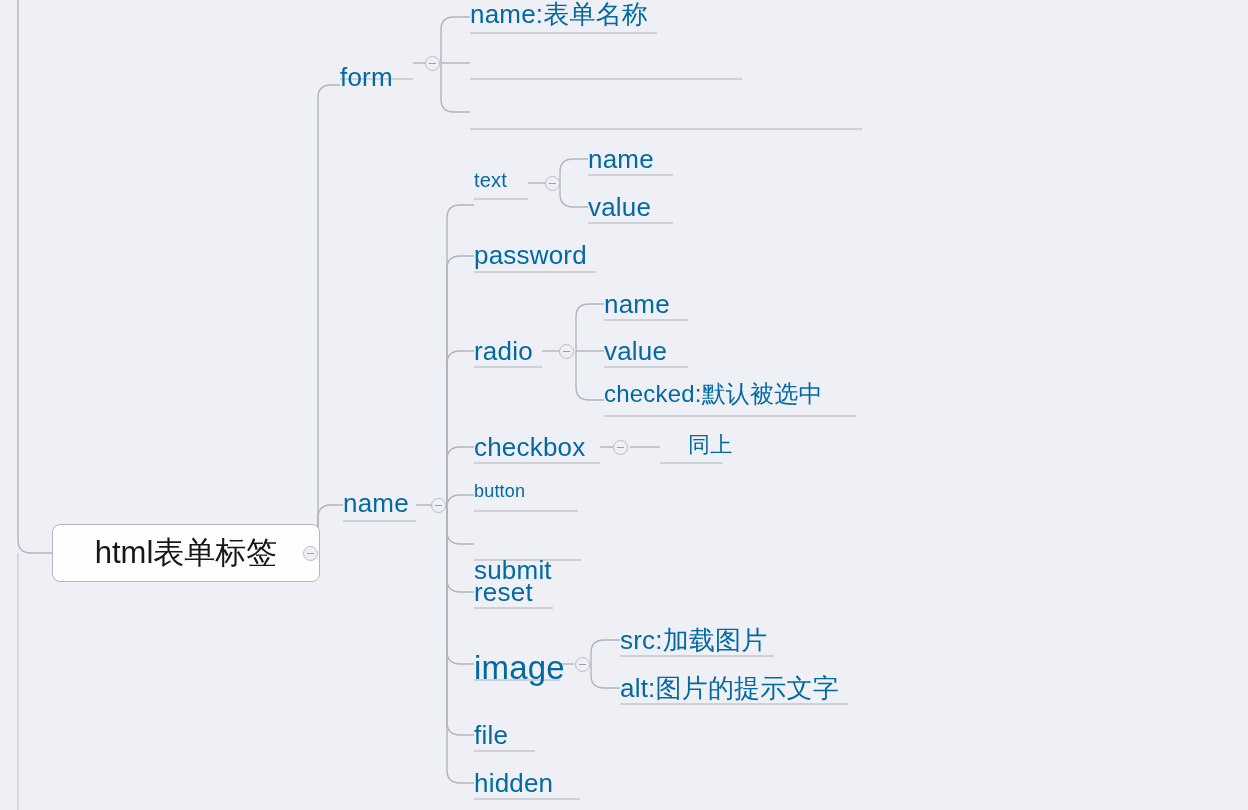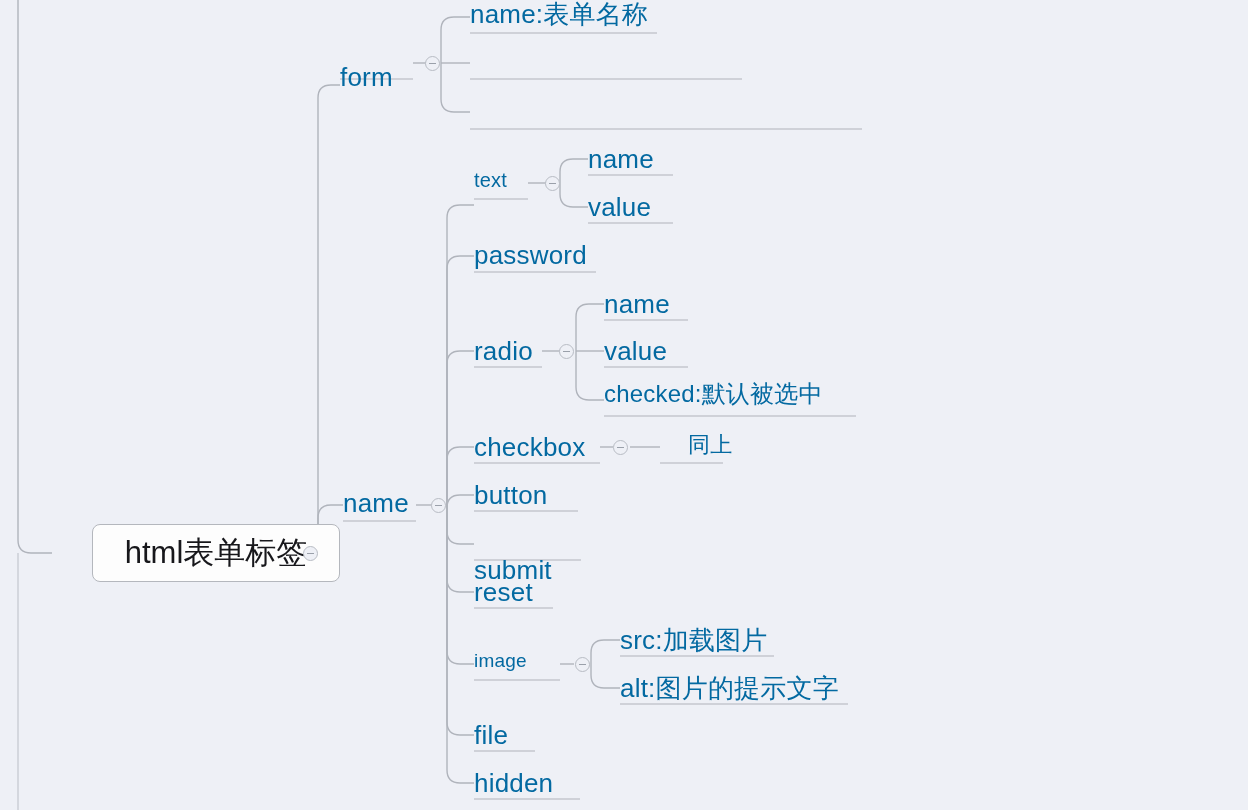--- a/index.html
+++ b/index.html
@@ -150,21 +150,21 @@
       <path d="M620,704 L848,704" stroke="#c4c7ce"></path>
 
       <path d="M474,751 L535,751" stroke="#c4c7ce"></path>
       <path d="M474,799 L580,799" stroke="#c4c7ce"></path>
 
       <path d="M340,79 L413,79" stroke="#c4c7ce"></path>
       <path d="M343,521 L416,521" stroke="#c4c7ce"></path>
     </g>
   </svg>
 
-  <div class="root-node" style="left:52px; top:524px; width:248px; height:58px;margin-left:40px;">
+  <div class="root-node" style="left:52px; top:524px; width:268px; height:58px;">
     <span class="node-text">html表单标签</span>
   </div>
   <span class="toggle" style="left:303px; top:546px;"></span>
 
   <div class="node" style="left:340px; top:64px; font-size:26px;text-align:center;">
     <span class="node-text">form</span>
   </div>
   <span class="toggle" style="left:425px; top:56px;"></span>
 
   <div class="node" style="left:470px; top:1px; font-size:26px;">
@@ -208,31 +208,31 @@
   </div>
 
   <div class="node" style="left:474px; top:434px; font-size:26px;">
     <span class="node-text">checkbox</span>
   </div>
   <span class="toggle" style="left:613px; top:440px;"></span>
   <div class="node" style="left:688px; top:434px; font-size:22px;font-family:Liberation Serif, serif;">
     <span class="node-text">同上</span>
   </div>
 
-  <div class="node" style="left:474px; top:482px; font-size:26px;">
+  <div class="node" style="left:474px; top:482px; font-size:18px;">
     <span class="node-text">button</span>
   </div>
   <div class="node" style="left:474px; top:530px; font-size:26px;margin-top:27px;">
     <span class="node-text">submit</span>
   </div>
   <div class="node" style="left:474px; top:579px; font-size:26px;">
     <span class="node-text">reset</span>
   </div>
 
-  <div class="node" style="left:474px; top:651px; font-size:19px;">
+  <div class="node" style="left:474px; top:651px; font-size:33px;">
     <span class="node-text">image</span>
   </div>
   <span class="toggle" style="left:575px; top:657px;"></span>
 
   <div class="node" style="left:620px; top:627px; font-size:26px;">
     <span class="node-text">src:加载图片</span>
   </div>
   <div class="node" style="left:620px; top:675px; font-size:26px;">
     <span class="node-text">alt:图片的提示文字</span>
   </div>

